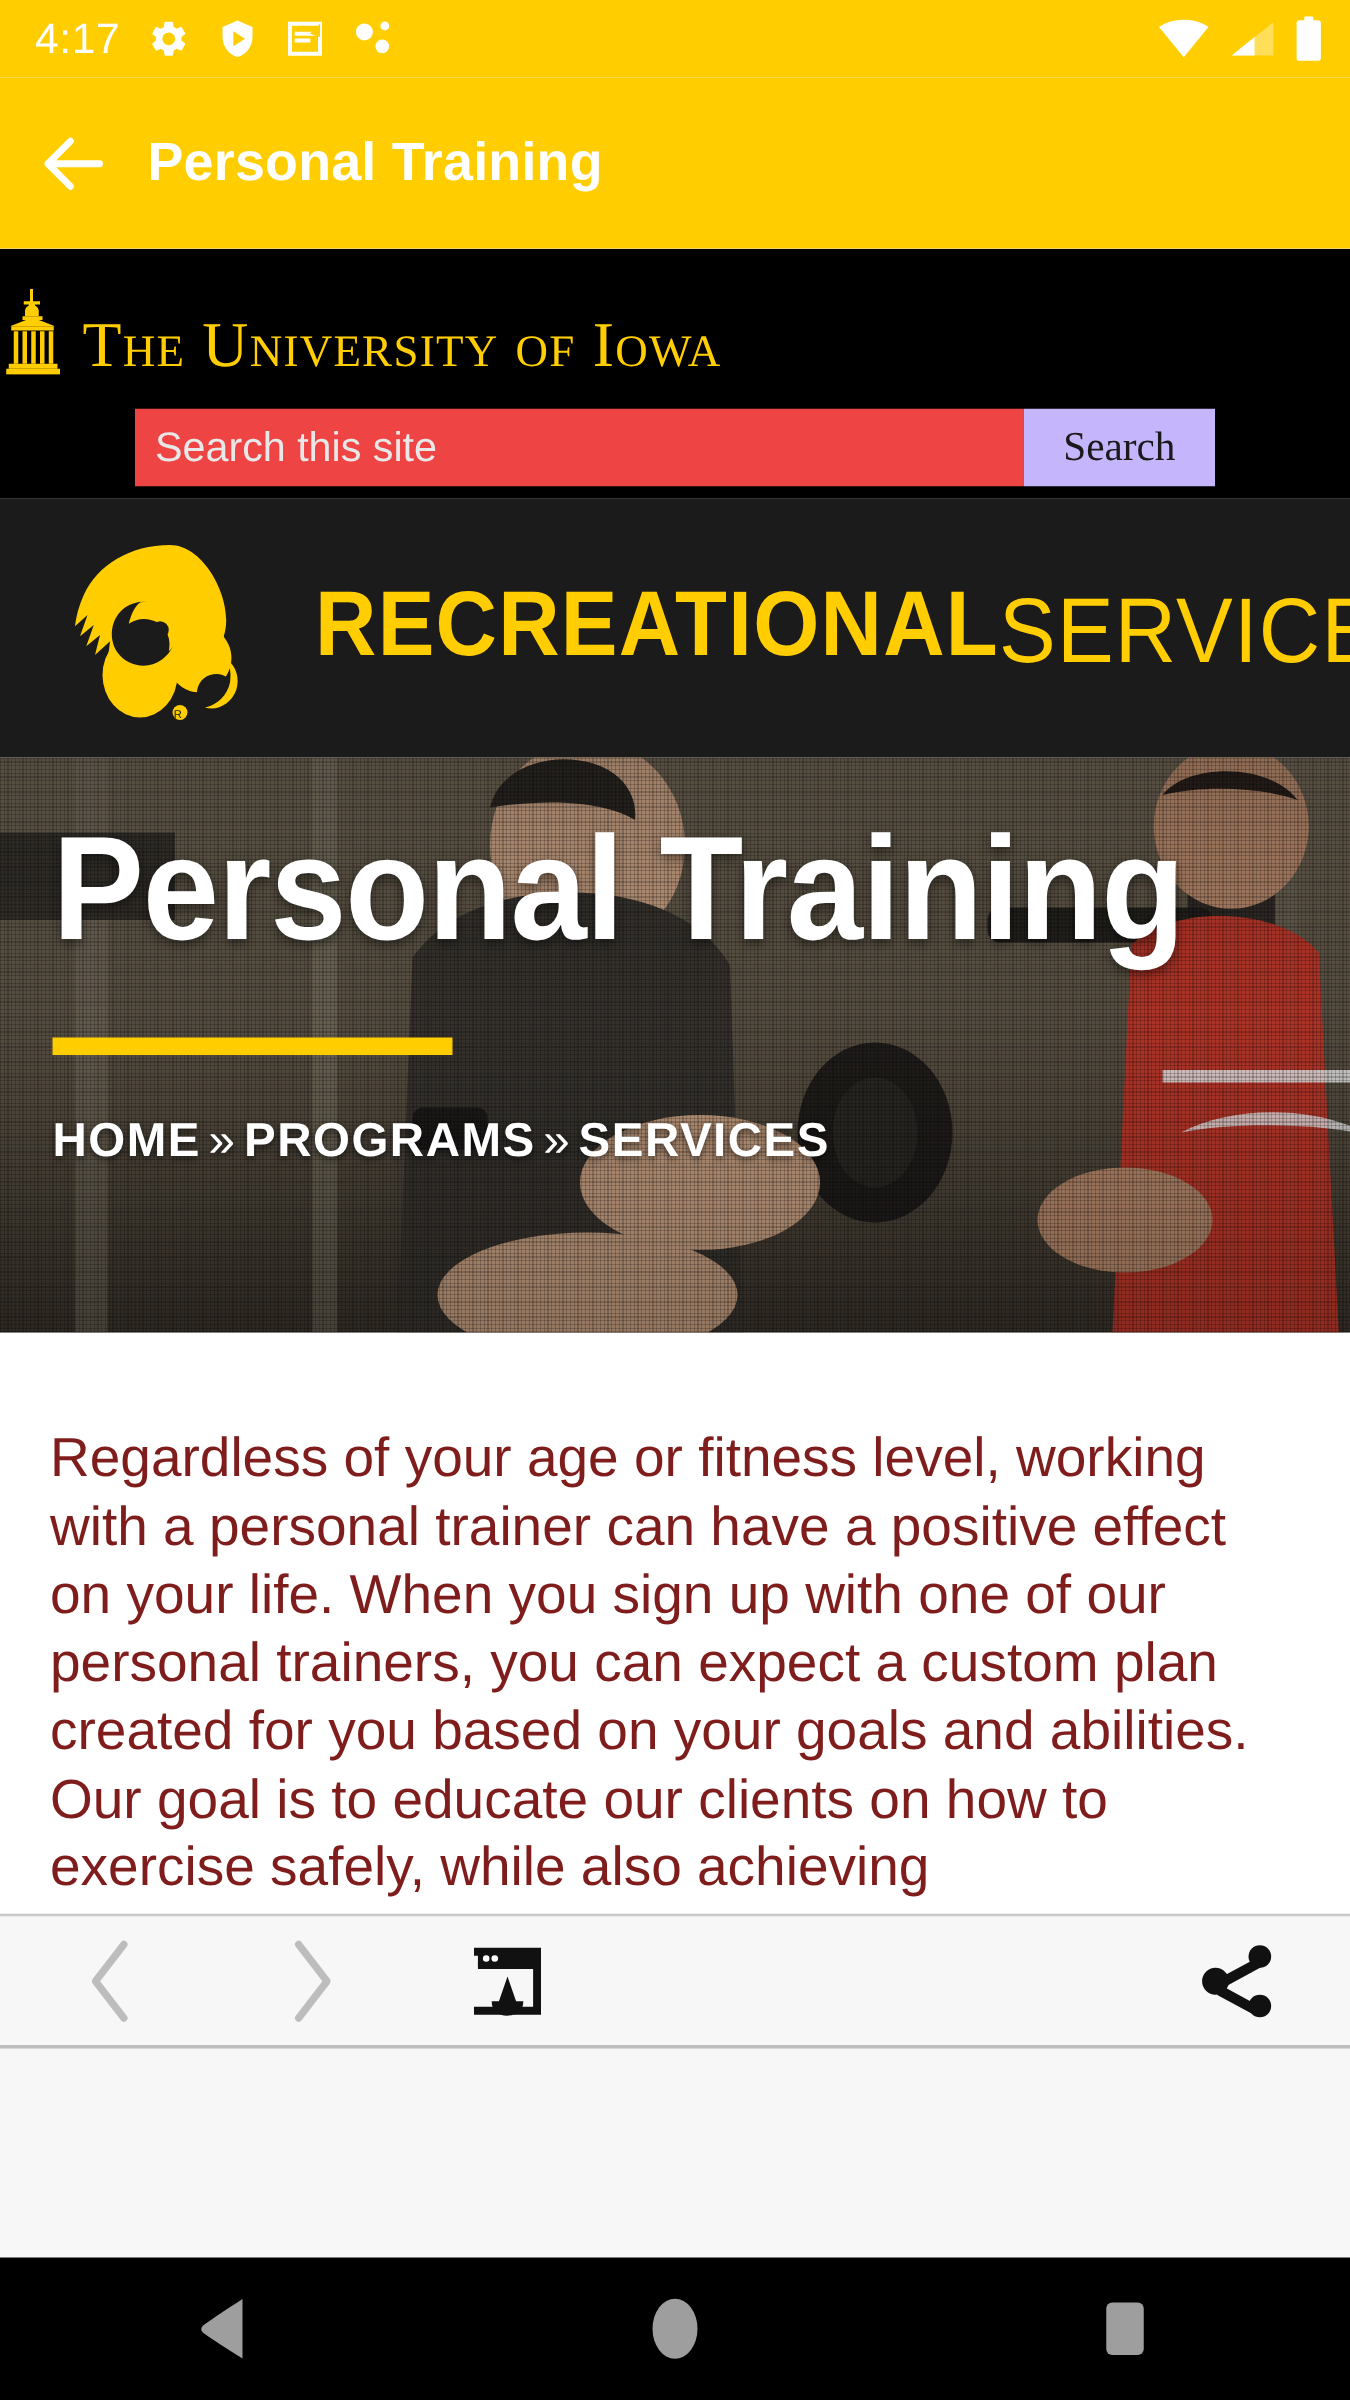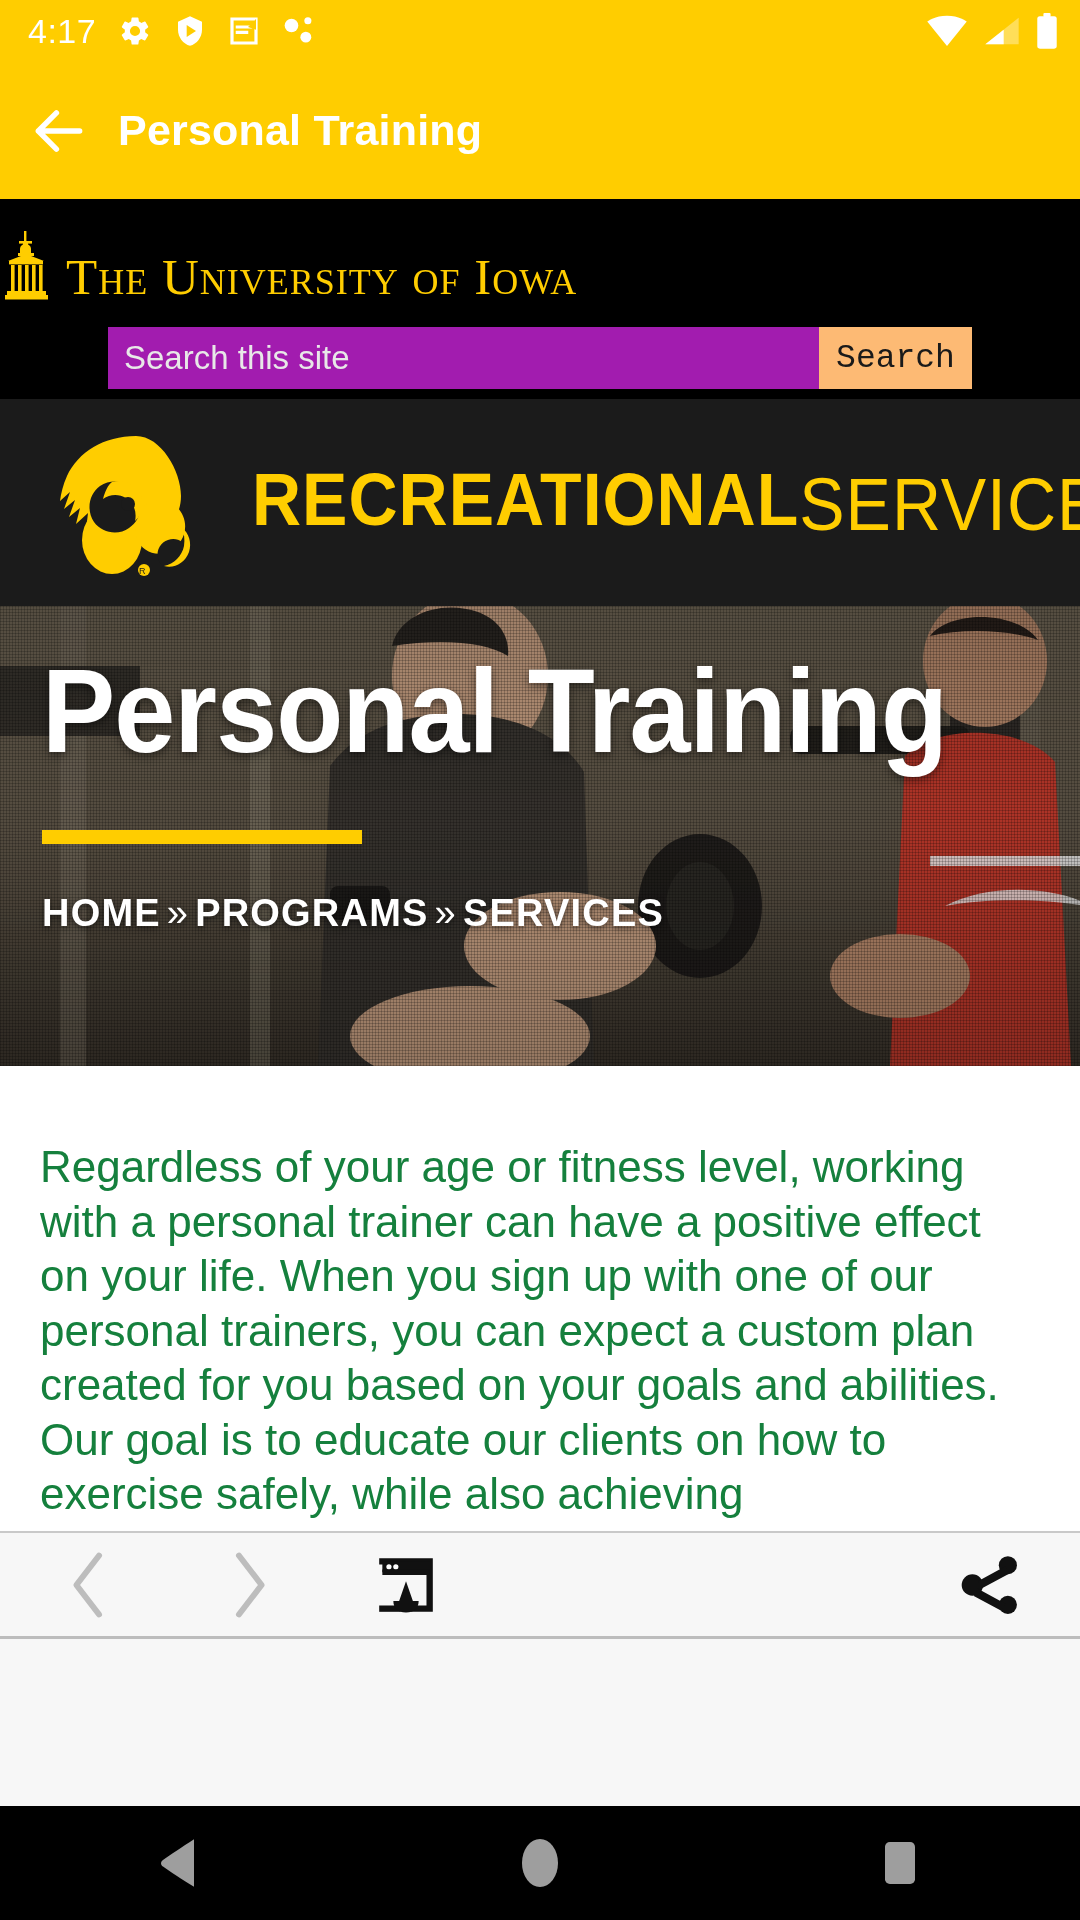--- a/index.html
+++ b/index.html
@@ -49,29 +49,29 @@
   .oldcap { flex: 0 0 auto; }
   .uiowa-name {
     color: #ffcd00; font-family: "Liberation Serif", serif;
     font-size: 51px; font-variant: small-caps; letter-spacing: 1px;
     line-height: 1; white-space: nowrap;
   }
   .search-row {
     display: flex; margin: 24px 108px 0 108px; height: 62px;
   }
   .search-input {
-    flex: 1 1 auto; background: #a21caf; border: none;
+    flex: 1 1 auto; background: #ef4444; border: none;
     color: #ffffff; font-size: 33px; padding: 0 16px;
     font-family: "Liberation Sans", sans-serif; outline: none;
   }
   .search-input::placeholder { color: #e8e8e8; opacity: 1; }
   .search-btn {
-    flex: 0 0 153px; background: #fdba74; border: none;
+    flex: 0 0 153px; background: #c4b5fd; border: none;
     color: #1a1a1a; font-size: 33px; cursor: pointer;
-    font-family: Liberation Mono, monospace;
+    font-family: Liberation Serif, serif;
   }
 
   
   .recnav {
     background: #1b1b1b; height: 207px;
     display: flex; align-items: center; padding: 0 32px 0 40px;
   }
   .tigerhawk { flex: 0 0 auto; margin-right: 16px; }
   .recwordmark { display: flex; flex-direction: row; line-height: 0.92; }
   .rec-line1 {
@@ -110,21 +110,21 @@
   .hero-crumb {
     margin-top: 48px; color: #ffffff; font-size: 38px; font-weight: bold;
     letter-spacing: 1.2px; font-family: "Liberation Sans", sans-serif;
     text-shadow: 0 2px 6px rgba(0,0,0,.55);
   }
   .hero-crumb .sep { font-weight: normal; padding: 0 6px; }
 
   
   .article { padding: 74px 40px 0 40px; background: #ffffff; }
   .article p {
-    color: #15803d; font-size: 44px; line-height: 1.24;
+    color: #7f1d1d; font-size: 44px; line-height: 1.24;
     font-family: "Liberation Sans", sans-serif;
   }
 
   
   .toolbar {
     position: absolute; left: 0; top: 1531px; width: 1080px; height: 108px;
     background: #f7f7f7; border-top: 2px solid #c9c9c9; border-bottom: 3px solid #bdbdbd;
     display: flex; align-items: center; padding: 0 42px;
   }
   .tb-btn { cursor: pointer; display: flex; align-items: center; justify-content: center;

